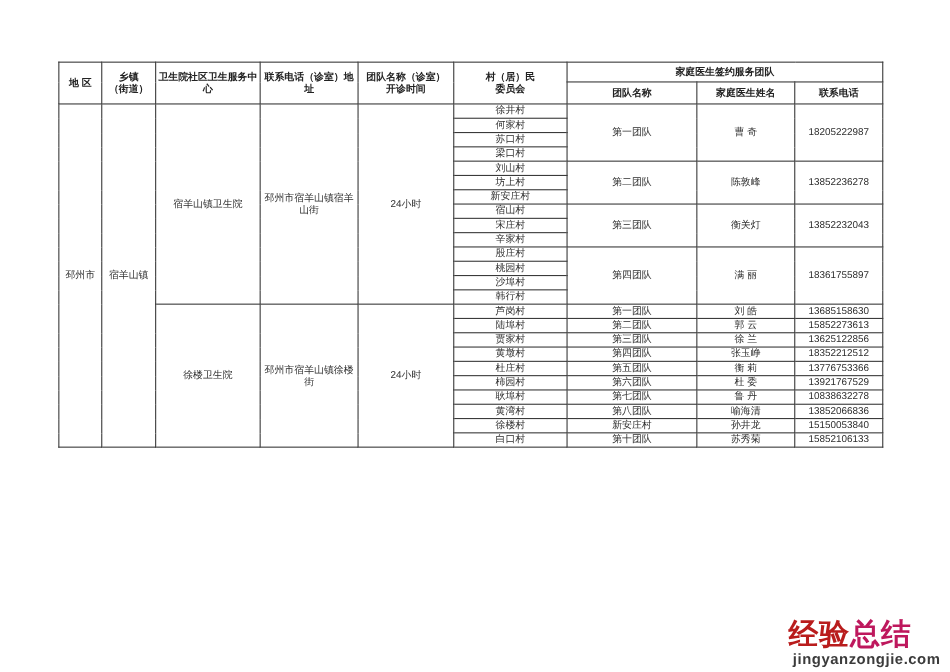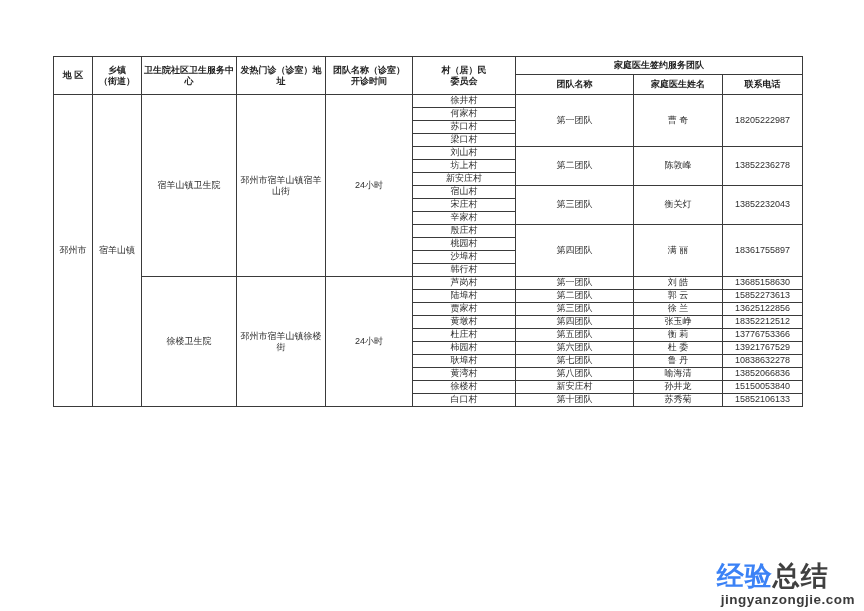--- a/index.html
+++ b/index.html
@@ -79,21 +79,21 @@
       <col style="width:118px">
         <col style="width:89px">
         <col style="width:80px">
     </colgroup>
     <thead>
       <tr class="hdr-top">
         <th rowspan="2">地 区</th>
         <th rowspan="2">乡镇
 （街道）</th>
         <th rowspan="2">卫生院社区卫生服务中心</th>
-        <th rowspan="2">发热门诊（诊室）地址</th>
+        <th rowspan="2">联系电话（诊室）地址</th>
         <th rowspan="2">团队名称（诊室）
 开诊时间</th>
         <th rowspan="2">村（居）民
 委员会</th>
         <th colspan="3">家庭医生签约服务团队</th>
       </tr>
       <tr class="hdr-sub">
         <th>团队名称</th>
         <th>家庭医生姓名</th>
         <th>联系电话</th>
@@ -220,15 +220,15 @@
           <td>白口村</td>
           <td>第十团队</td>
           <td>苏秀菊</td>
           <td>15852106133</td>
         </tr>
       </tbody>
   </table>
 </div>
 
 <div class="watermark">
-  <div class="wm-title"><span style="color: #3b82f6;">经验</span><span style="color: #404040;">总结</span></div>
+  <div class="wm-title"><span style="color: #b91c1c;">经验</span><span style="color: #be185d;">总结</span></div>
   <div class="wm-url" style="color: rgb(59, 59, 59); padding-left: 30px;">jingyanzongjie.com</div>
 </div>
 
 </body></html>

